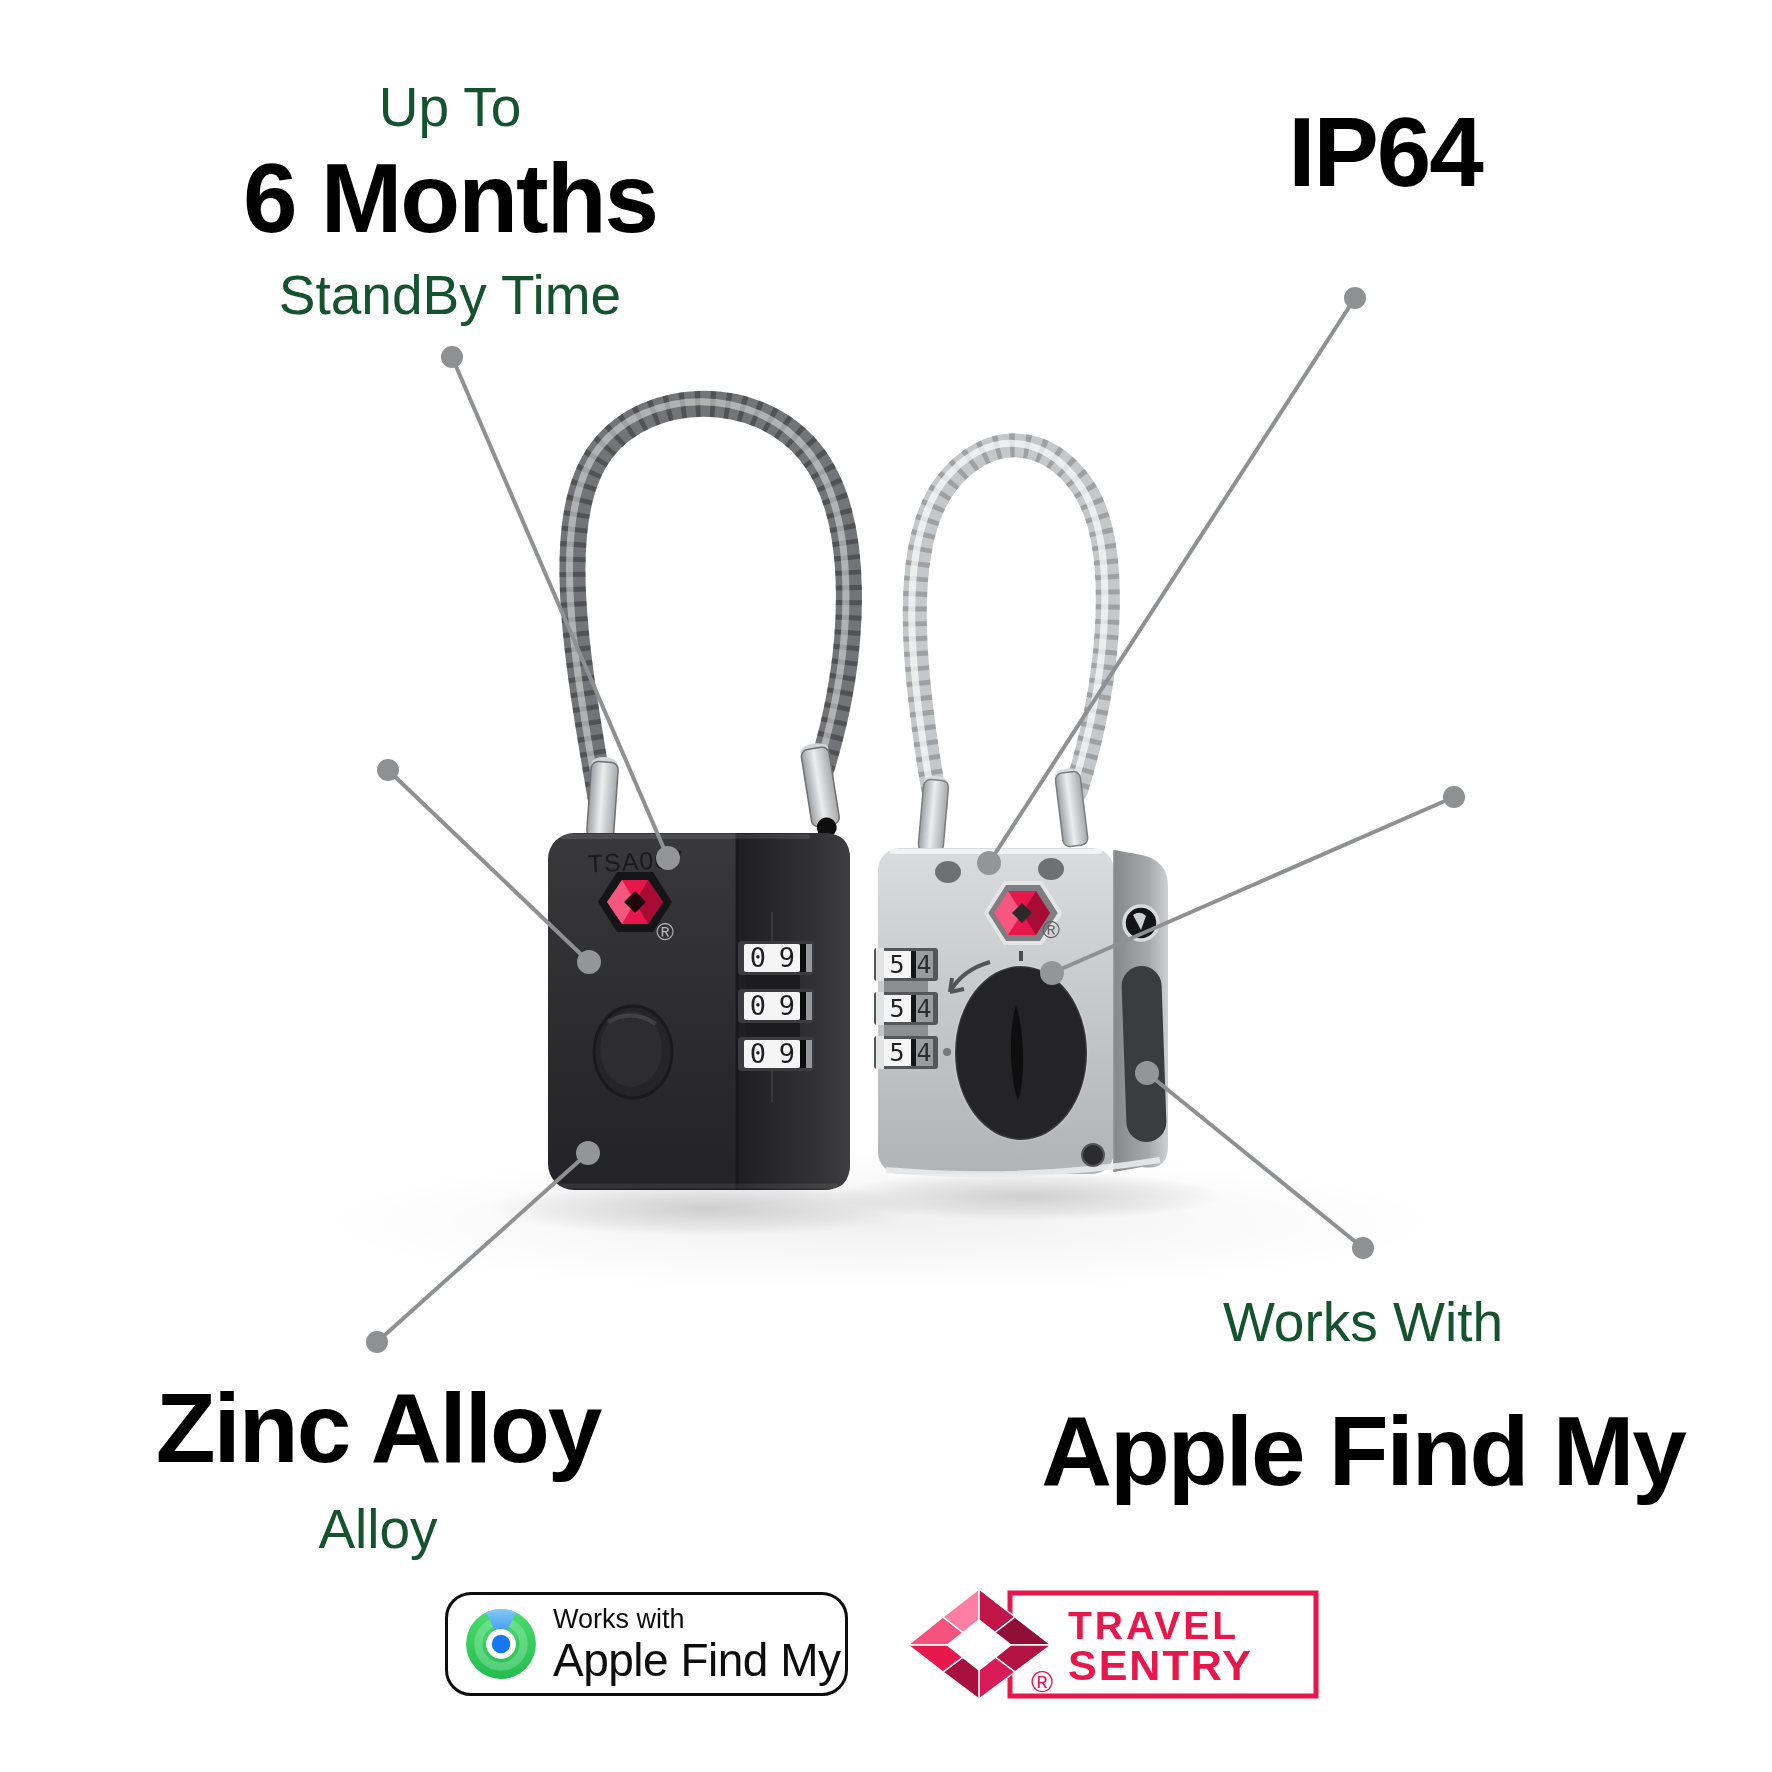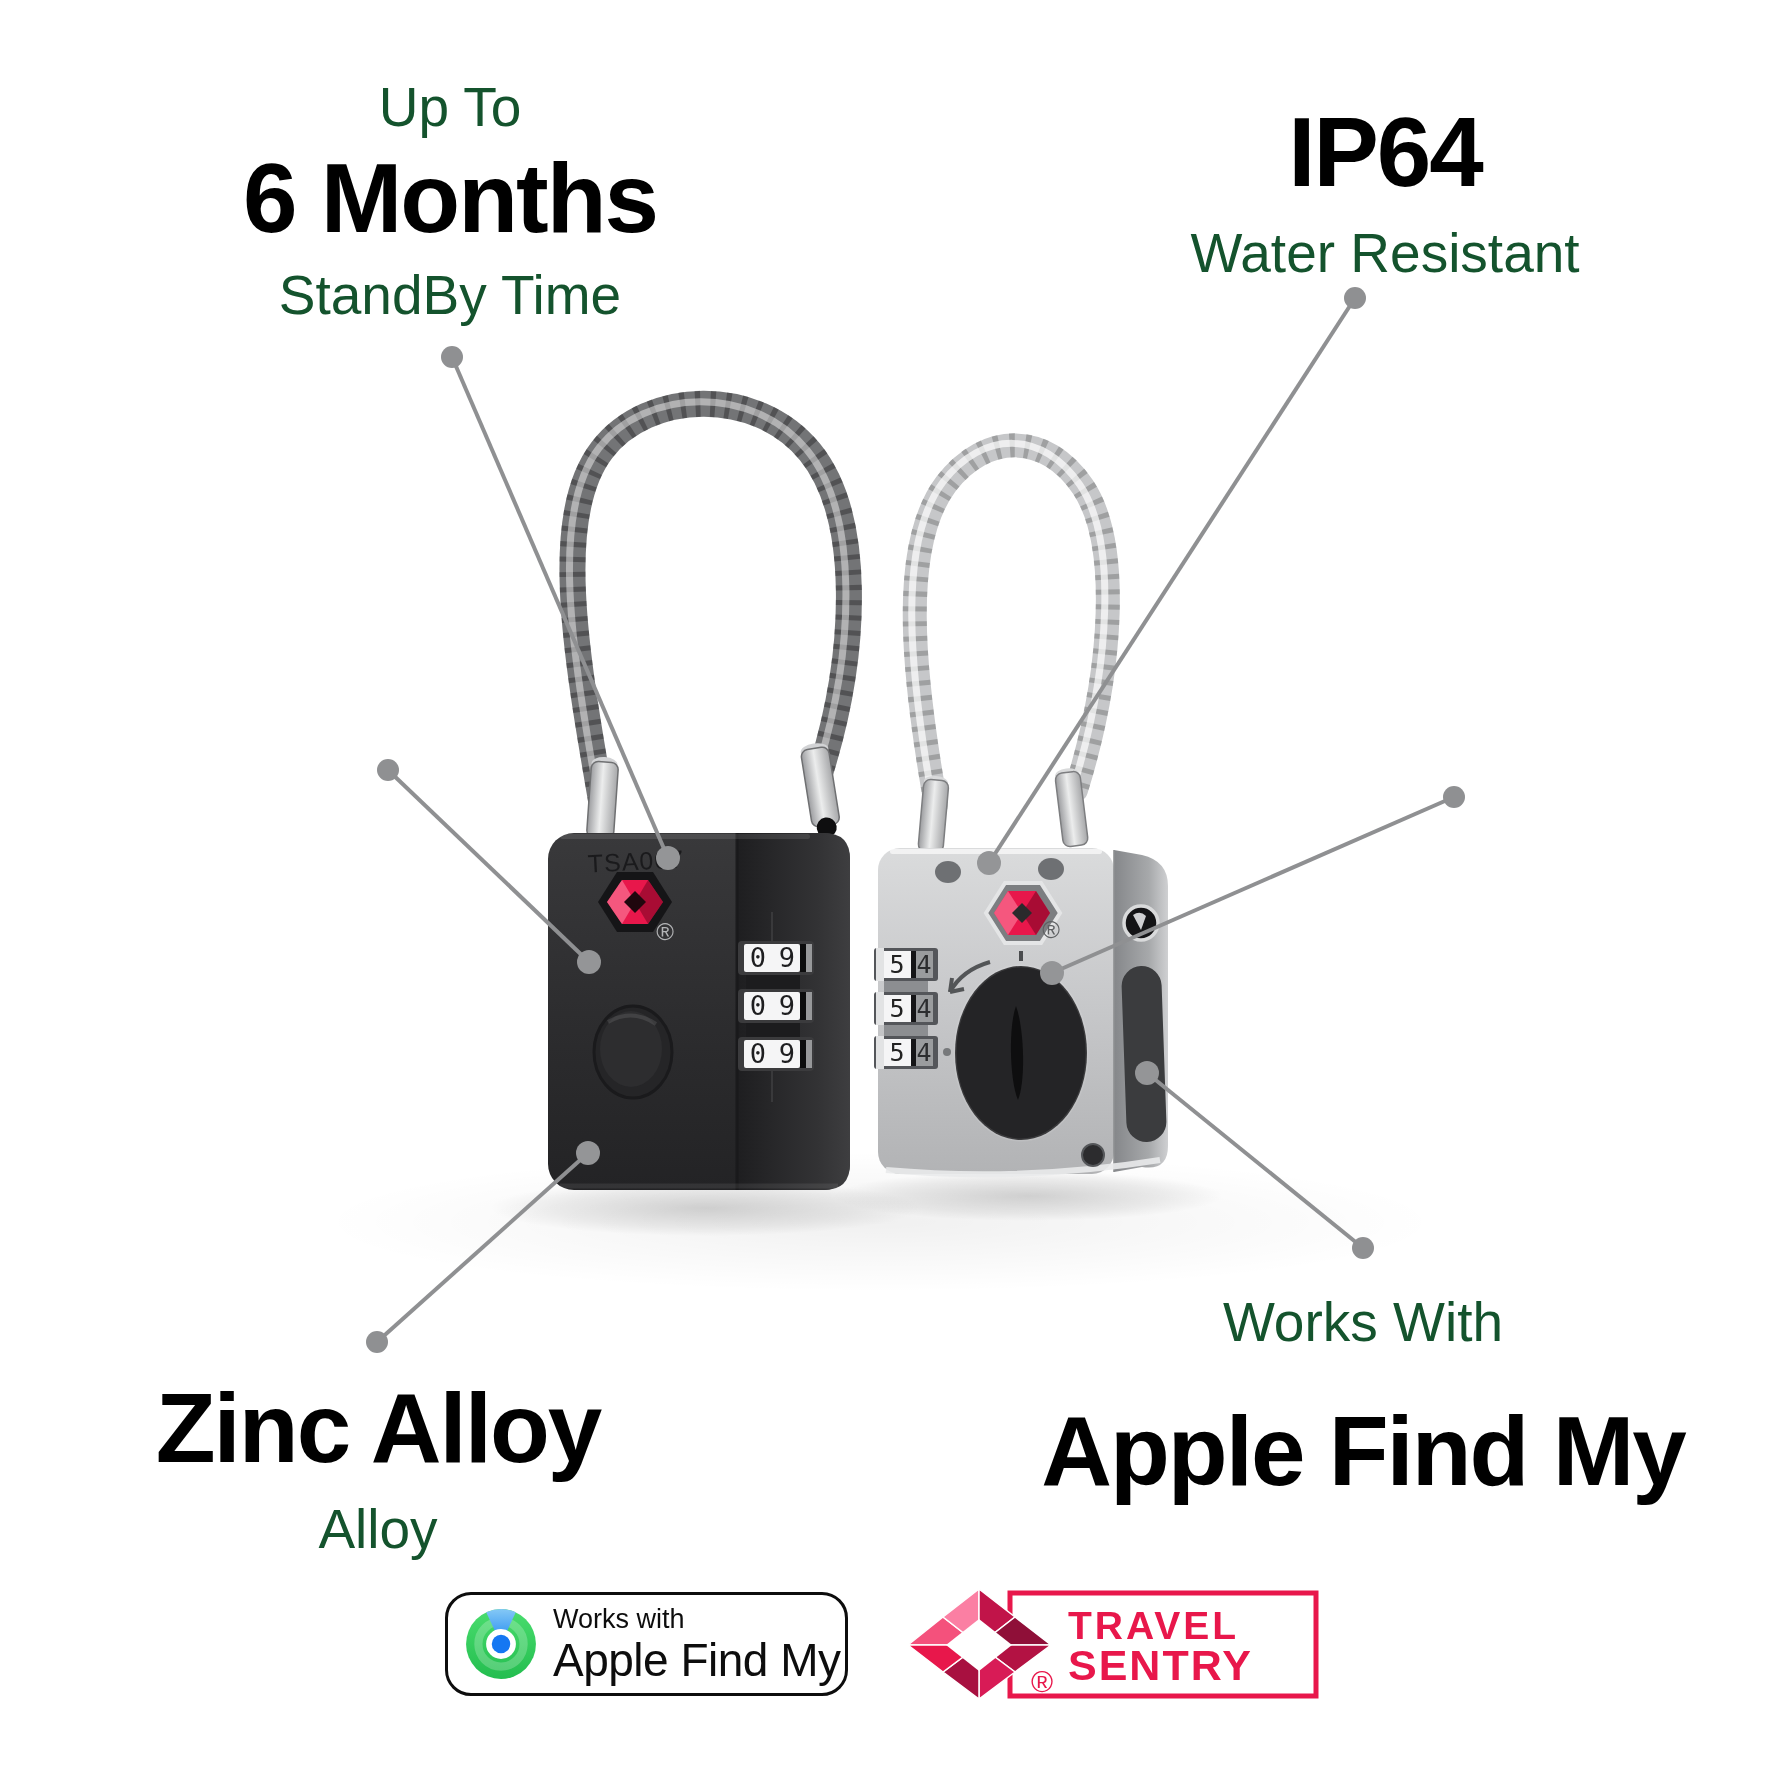--- a/index.html
+++ b/index.html
@@ -271,21 +271,20 @@
   </svg>
 
   <div class="label" style="left:450px;top:71px">
     <div class="sm">Up To</div>
     <div class="bg">6 Months</div>
     <div class="sm" style="margin-top:6px">StandBy Time</div>
   </div>
 
   <div class="label" style="left:1385px;top:97px">
     <div class="bg">IP64</div>
-    <div class="sm gap10">Water Resistant</div>
   </div>
 
   <div class="label" style="left:200px;top:682px">
   </div>
 
 
   <div class="label" style="left:378px;top:1373px">
     <div class="bg">Zinc Alloy</div>
     <div class="sm gap10">Alloy</div>
   </div>

